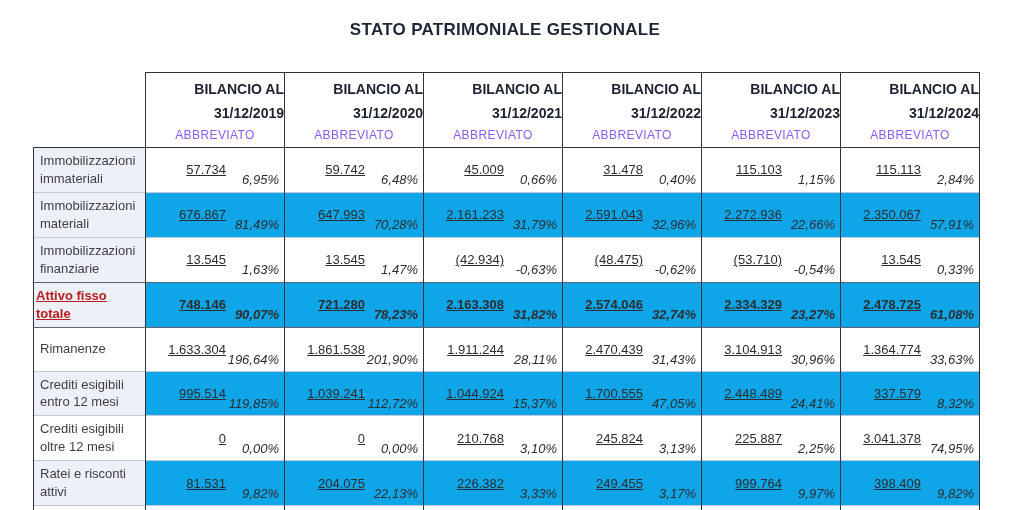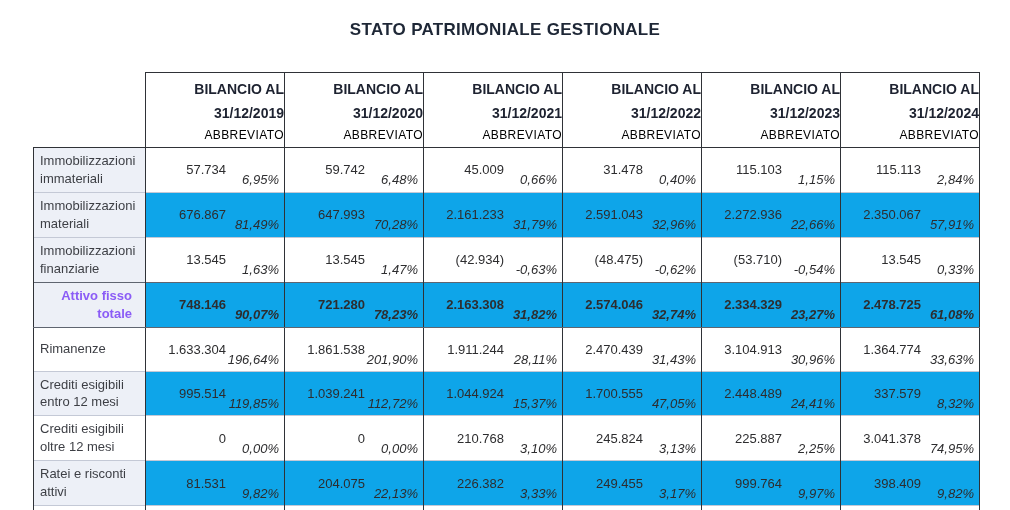--- a/index.html
+++ b/index.html
@@ -53,25 +53,25 @@
   .yh .l1, .yh .l2 {
     font-size: 14px;
     font-weight: bold;
     color: #1d2230;
     line-height: 24px;
     text-align: right;
   }
   .yh .l3 {
     font-size: 12px;
     font-weight: normal;
-    color: #000000;
+    color: #8b5cf6;
     letter-spacing: 0.4px;
     line-height: 18px;
     margin-top: 1px;
-    text-align: right;
+    text-align: center;
   }
   
   td {
     border-left: 1px solid #2f3237;
     border-right: 1px solid #2f3237;
     border-top: 1px solid #c4c9d6;
     vertical-align: middle;
     padding: 0;
   }
   tbody tr:first-child td { border-top-color: #2f3237; }
@@ -86,43 +86,45 @@
     align-items: center;
     padding: 4px 0;
   }
   .v {
     display: block;
     width: 58%;
     text-align: right;
     font-size: 13px;
     color: #2d2d2f;
     white-space: nowrap;
+    text-decoration: underline;
   }
   .p {
     display: block;
     width: 42%;
     text-align: right;
     font-size: 13px;
     font-style: italic;
     color: #2d2d2f;
     white-space: nowrap;
     padding-right: 5px;
     box-sizing: border-box;
     margin-top: 20px;
   }
   
   tr.shaded td { background: #0ea5e9; }
   tr.label-shaded td.label { background: #edf0f7; }
   
   tr.total td { border-top-color: #5f6570; border-bottom: 1px solid #5f6570; }
   tr.total td.label {
     font-weight: bold;
-    color: #8b5cf6;
-    text-align: right;
+    color: #b91c1c;
+    text-align: left;
     padding-left: 2px;
+    text-decoration: underline;
   }
   tr.total .v, tr.total .p { font-weight: bold; }
 </style>
 </head>
 <body>
 
 <div class="page">
 
   <div class="title">STATO PATRIMONIALE GESTIONALE</div>
 

